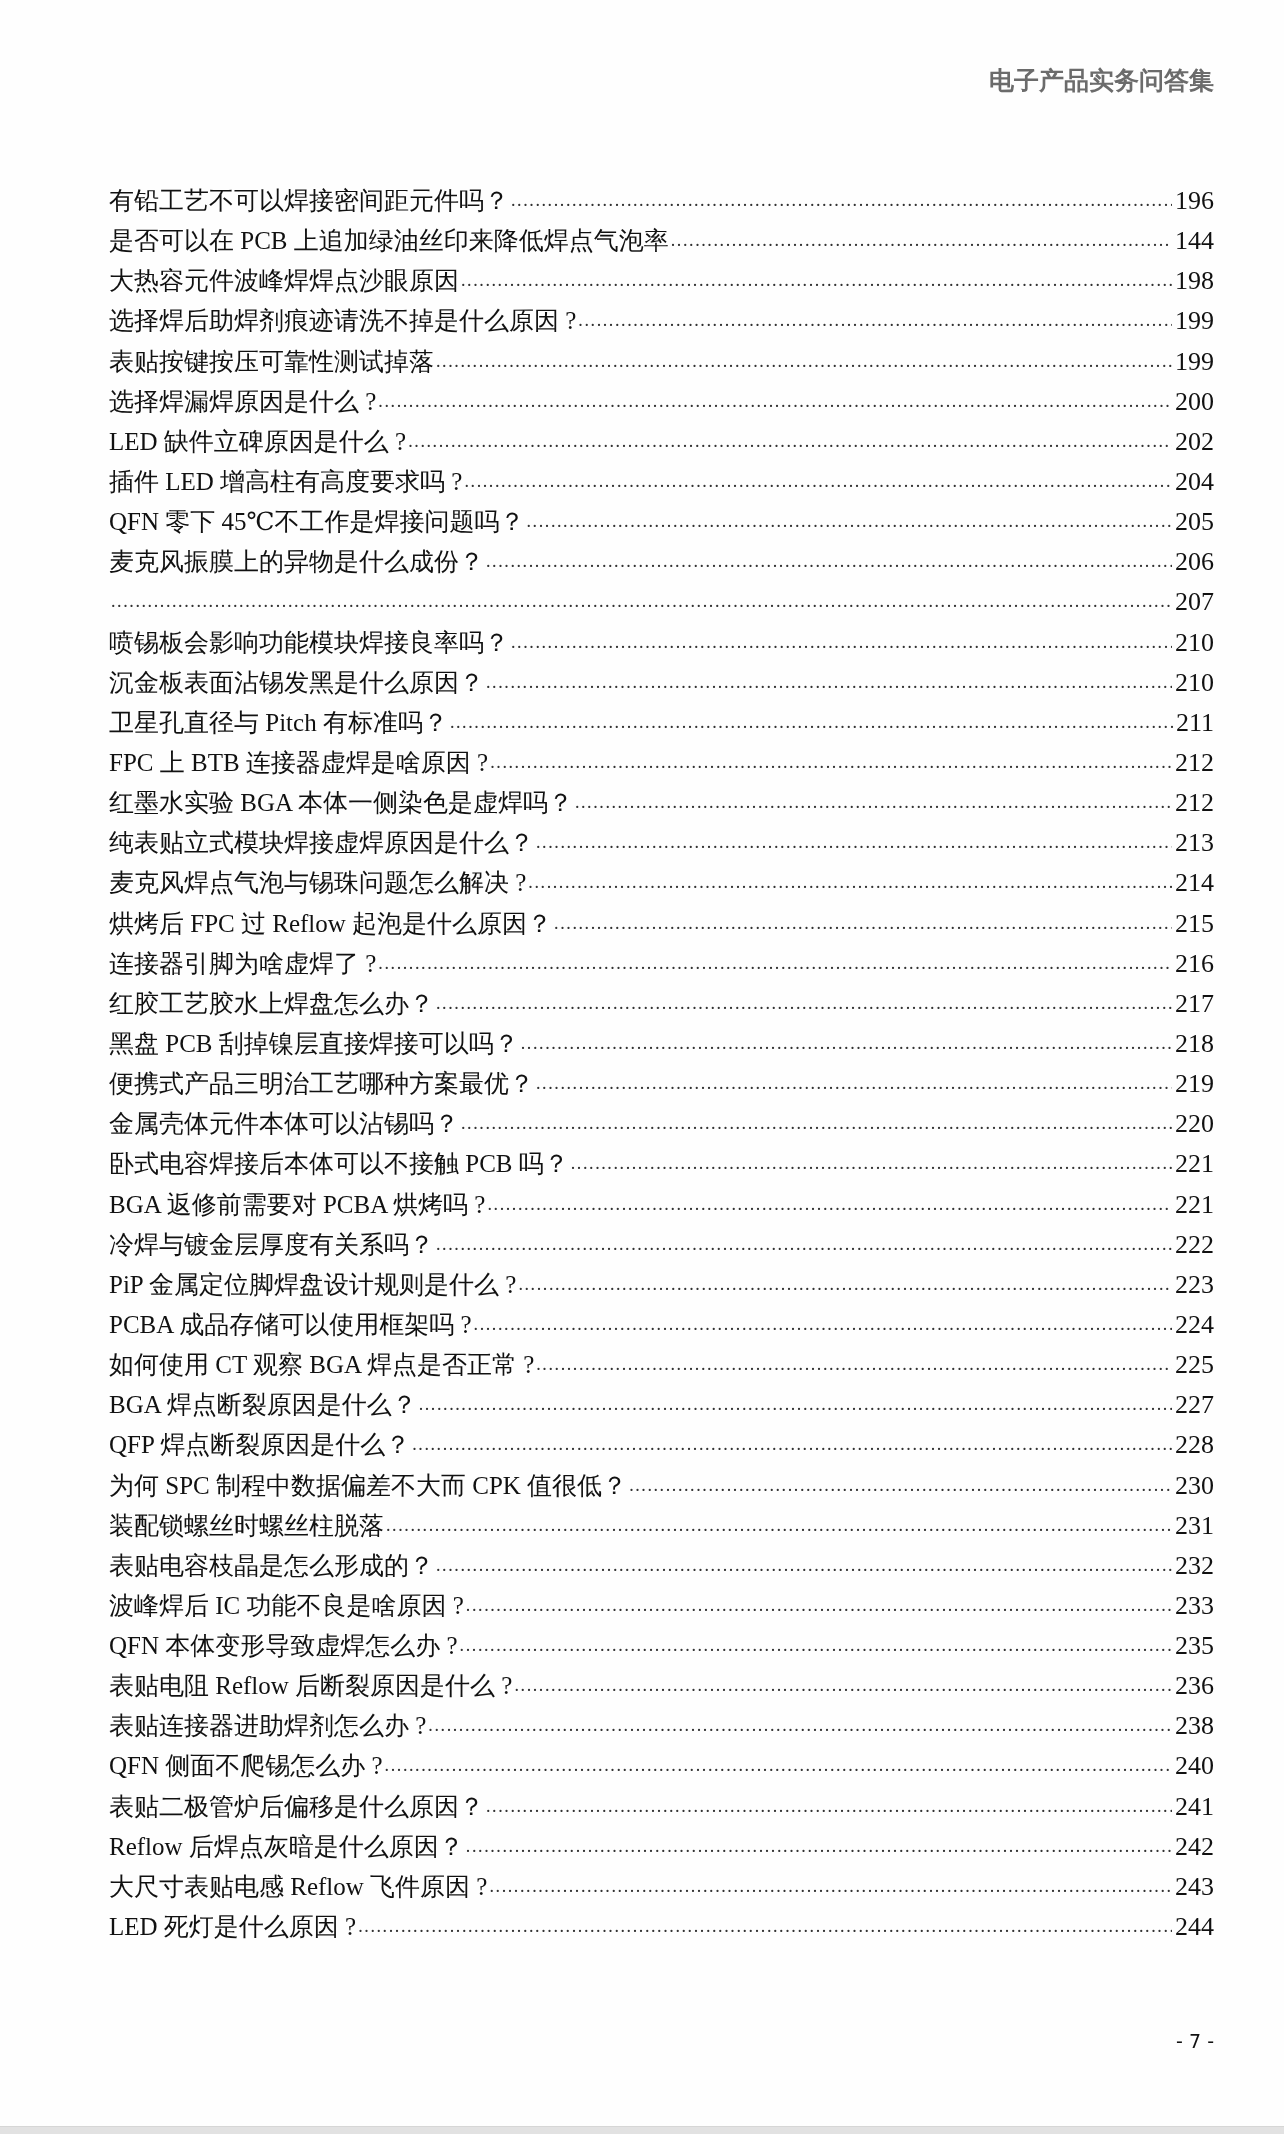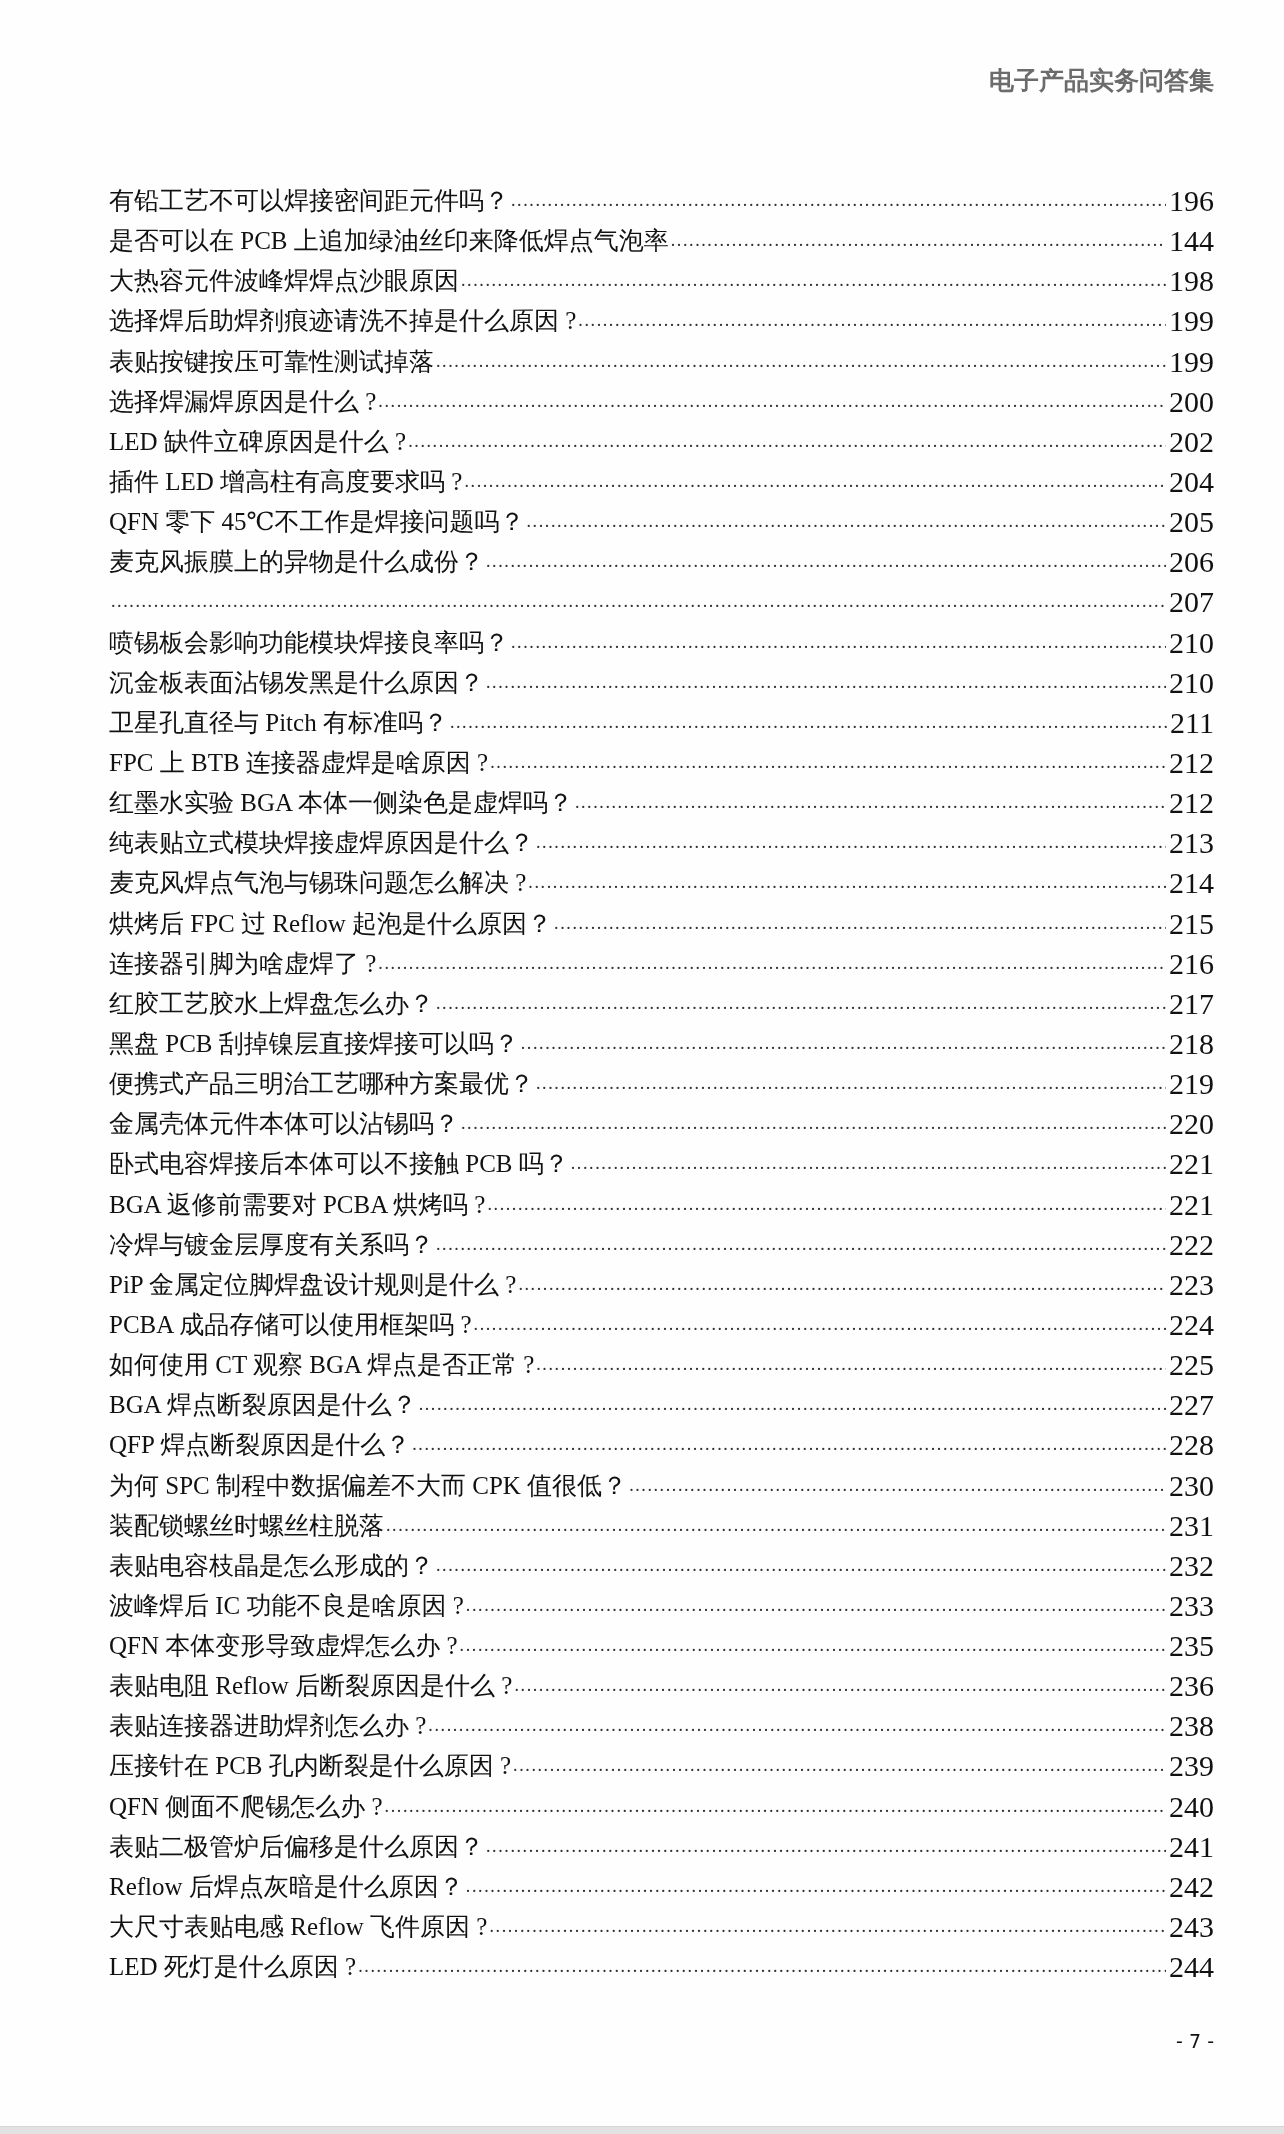--- a/index.html
+++ b/index.html
@@ -65,21 +65,21 @@
       position: relative;
       top: -1px;
     }
     .toc-leader::before {
       content: "..............................................................................................................................................................................................................................................";
     }
     .toc-page {
       flex: 0 0 auto;
       text-align: right;
       color: #111;
-      font-size: 30px;
+      font-size: 26px;
     }
     .page-footer {
       position: absolute;
       top: 2030px;
       right: 78px;
       font-family: "DejaVu Sans", "Liberation Sans", sans-serif;
       font-size: 19px;
       color: #111;
       white-space: nowrap;
     }
@@ -290,25 +290,20 @@
         <span class="toc-title">表贴电阻 Reflow 后断裂原因是什么 ?</span>
         <span class="toc-leader"></span>
         <span class="toc-page">236</span>
       </li>
     <li class="toc-row">
         <span class="toc-title">表贴连接器进助焊剂怎么办 ?</span>
         <span class="toc-leader"></span>
         <span class="toc-page">238</span>
       </li>
     <li class="toc-row">
-        <span class="toc-title">压接针在 PCB 孔内断裂是什么原因 ?</span>
-        <span class="toc-leader"></span>
-        <span class="toc-page">239</span>
-      </li>
-    <li class="toc-row">
         <span class="toc-title">QFN 侧面不爬锡怎么办 ?</span>
         <span class="toc-leader"></span>
         <span class="toc-page">240</span>
       </li>
     <li class="toc-row">
         <span class="toc-title">表贴二极管炉后偏移是什么原因？</span>
         <span class="toc-leader"></span>
         <span class="toc-page">241</span>
       </li>
     <li class="toc-row">

